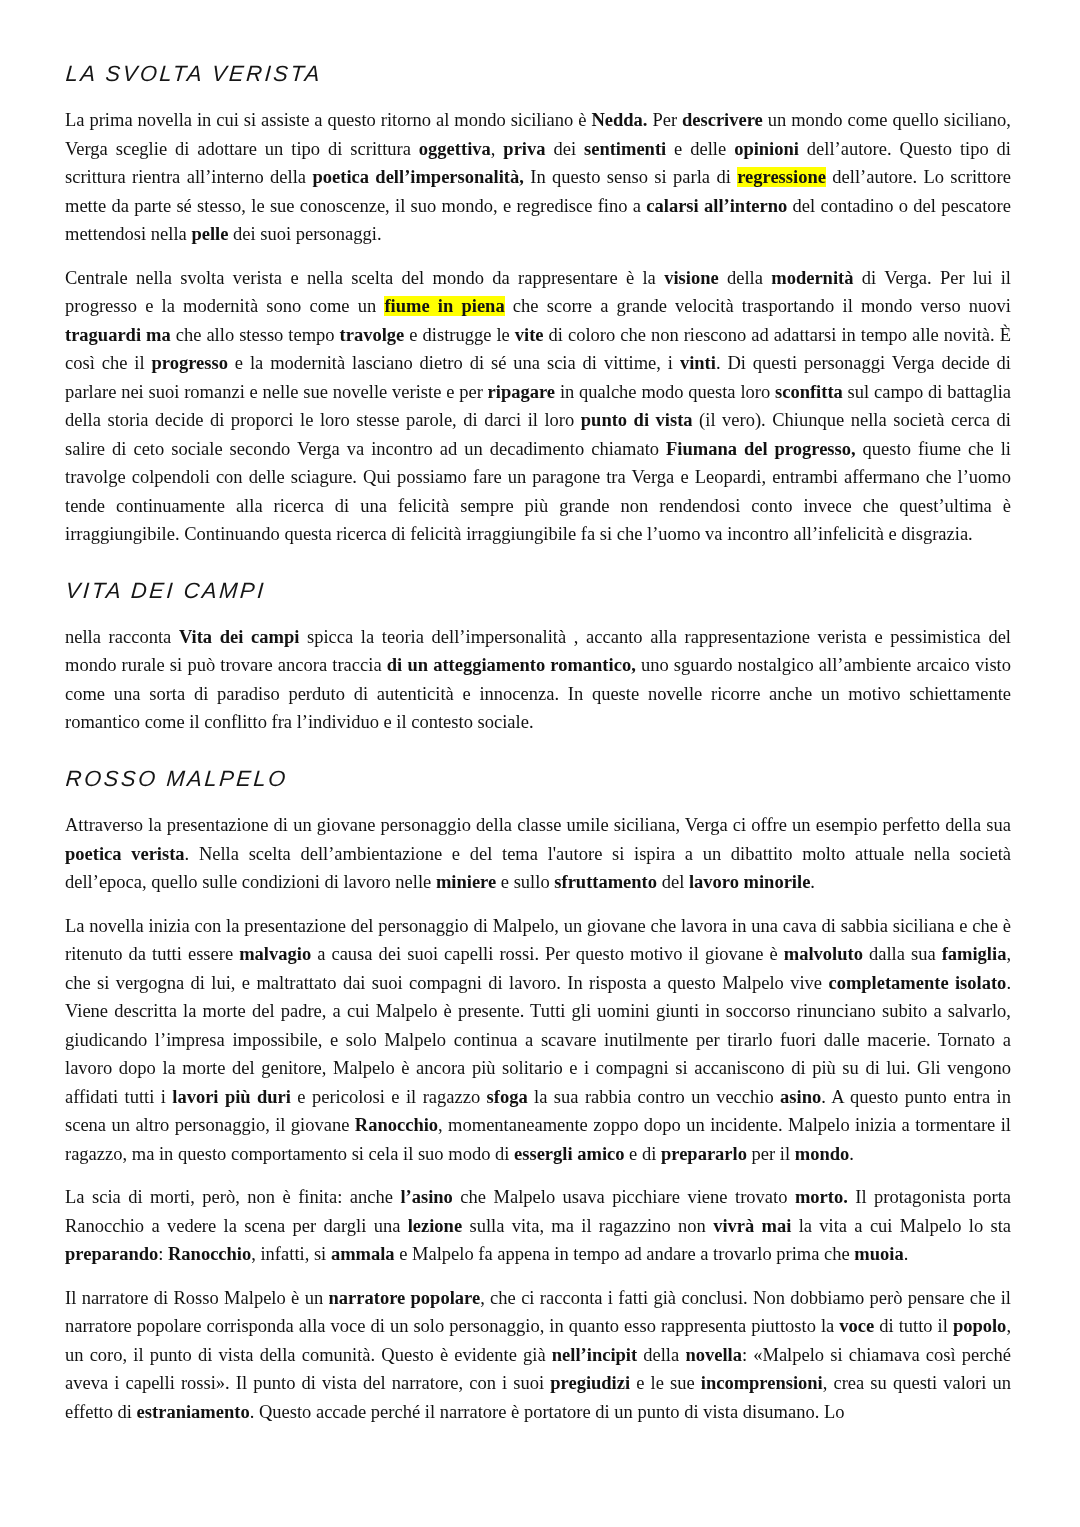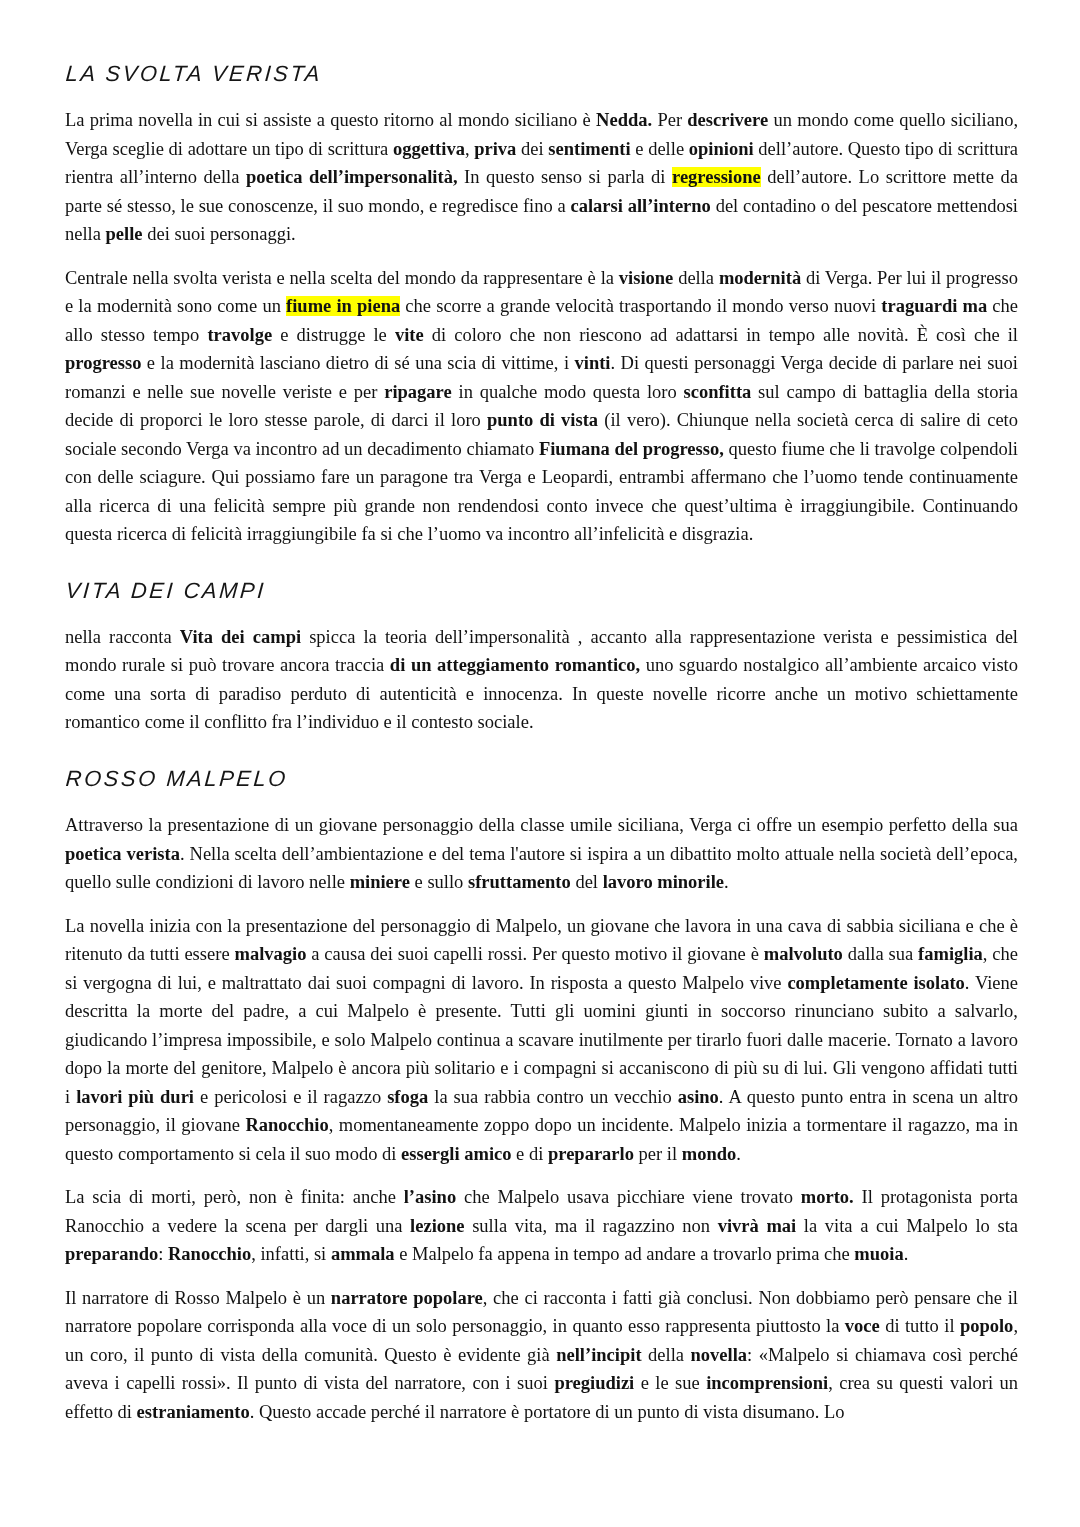--- a/index.html
+++ b/index.html
@@ -34,21 +34,21 @@
     line-height: 1.1;
   }
   h2.heading:first-child {
     margin-top: 4px;
   }
   p.para {
     font-family: "Liberation Serif", "DejaVu Serif", serif;
     font-size: 18.5px;
     line-height: 28.5px;
     text-align: justify;
-    margin: 0 0 15px 0;
+    margin: 0 7px 15px 0;
     color: #121212;
   }
   p.para span.b {
     font-weight: 700;
   }
   p.para span.hl {
     background: var(--hl, #ffff00);
   }
 </style>
 </head>

